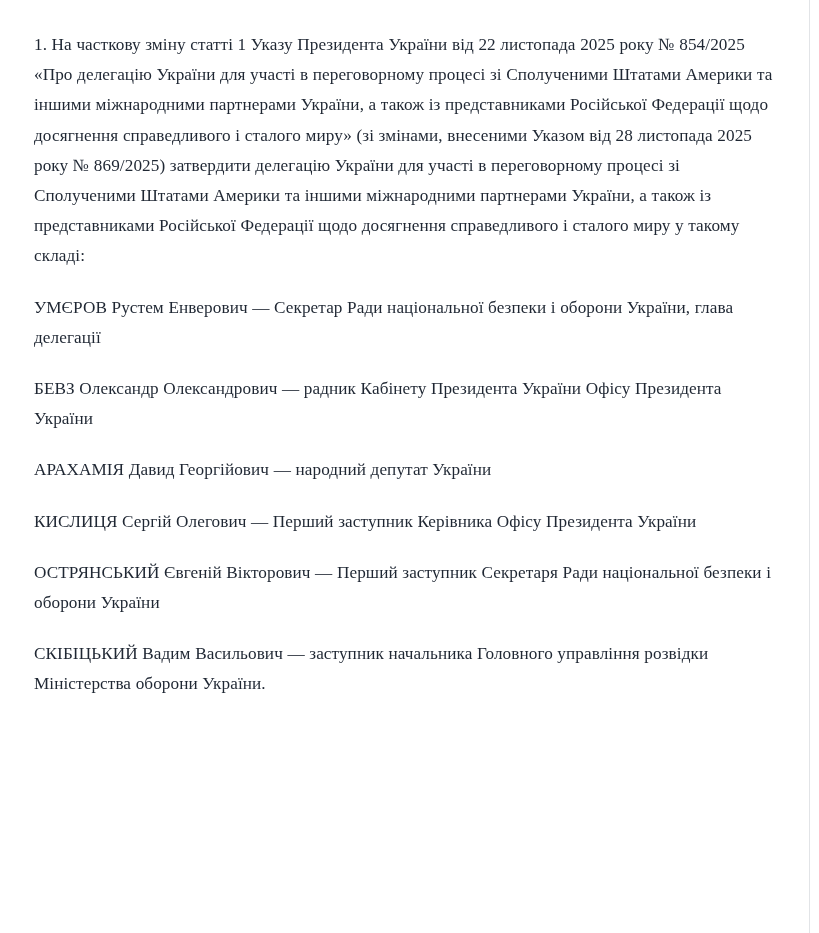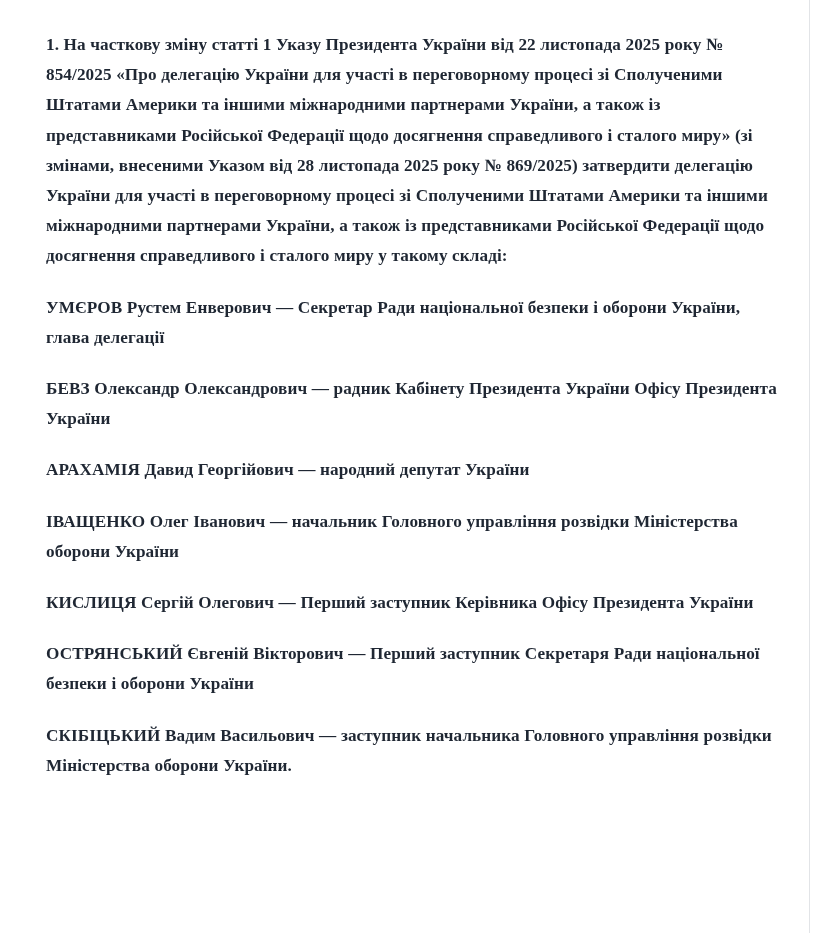--- a/index.html
+++ b/index.html
@@ -23,22 +23,21 @@
     top: 0;
     bottom: 0;
     left: 809px;
     width: 1px;
     background: #e2e4e7;
   }
 
   .document {
     box-sizing: border-box;
     width: 809px;
-    padding: 30px 26px 0 46px;
-    font-weight: bold;
+    padding: 30px 26px 0 34px;
   }
 
   .para {
     font-size: 17.2px;
     line-height: 30.2px;
     margin: 0 0 21px 0;
     text-align: left;
     color: #1f2733;
     letter-spacing: 0.005em;
     word-spacing: 0.01em;
@@ -59,21 +58,20 @@
   <p class="para lead">1. На часткову зміну статті 1 Указу Президента України від 22 листопада 2025 року № 854/2025 «Про делегацію України для участі в переговорному процесі зі Сполученими Штатами Америки та іншими міжнародними партнерами України, а також із представниками Російської Федерації щодо досягнення справедливого і сталого миру» (зі змінами, внесеними Указом від 28 листопада 2025 року № 869/2025) затвердити делегацію України для участі в переговорному процесі зі Сполученими Штатами Америки та іншими міжнародними партнерами України, а також із представниками Російської Федерації щодо досягнення справедливого і сталого миру у такому складі:</p>
 
   <p class="para">УМЄРОВ Рустем Енверович — Секретар Ради національної безпеки і оборони України, глава делегації</p>
 
 
   <p class="para">БЕВЗ Олександр Олександрович — радник Кабінету Президента України Офісу Президента України</p>
 
   <p class="para">АРАХАМІЯ Давид Георгійович — народний депутат України</p>
 
 
-  <p class="para">ІВАЩЕНКО Олег Іванович — начальник Головного управління розвідки Міністерства оборони України</p>
 
   <p class="para">КИСЛИЦЯ Сергій Олегович — Перший заступник Керівника Офісу Президента України</p>
 
   <p class="para">ОСТРЯНСЬКИЙ Євгеній Вікторович — Перший заступник Секретаря Ради національної безпеки і оборони України</p>
 
 
   <p class="para">СКІБІЦЬКИЙ Вадим Васильович — заступник начальника Головного управління розвідки Міністерства оборони України.</p>
 
 
 </div>

